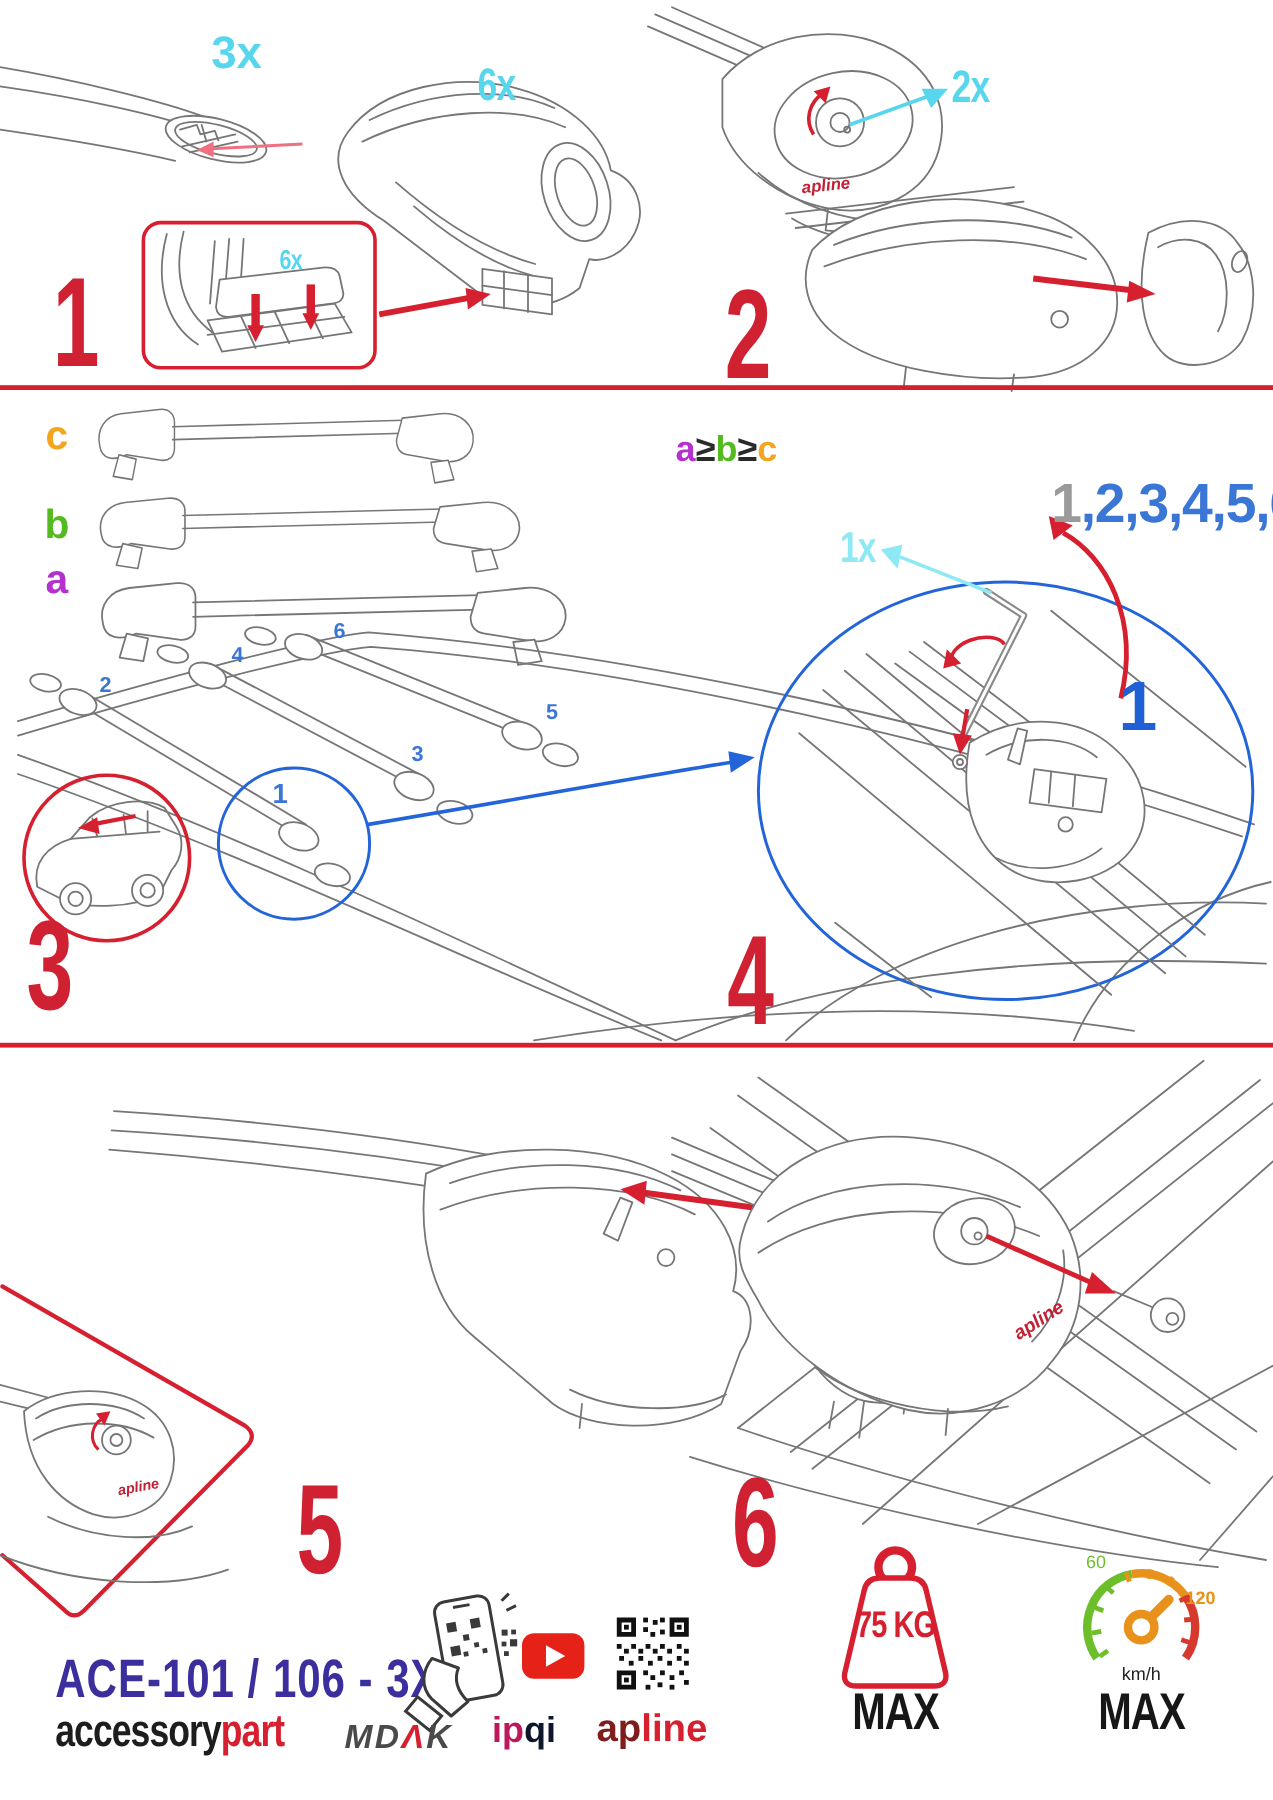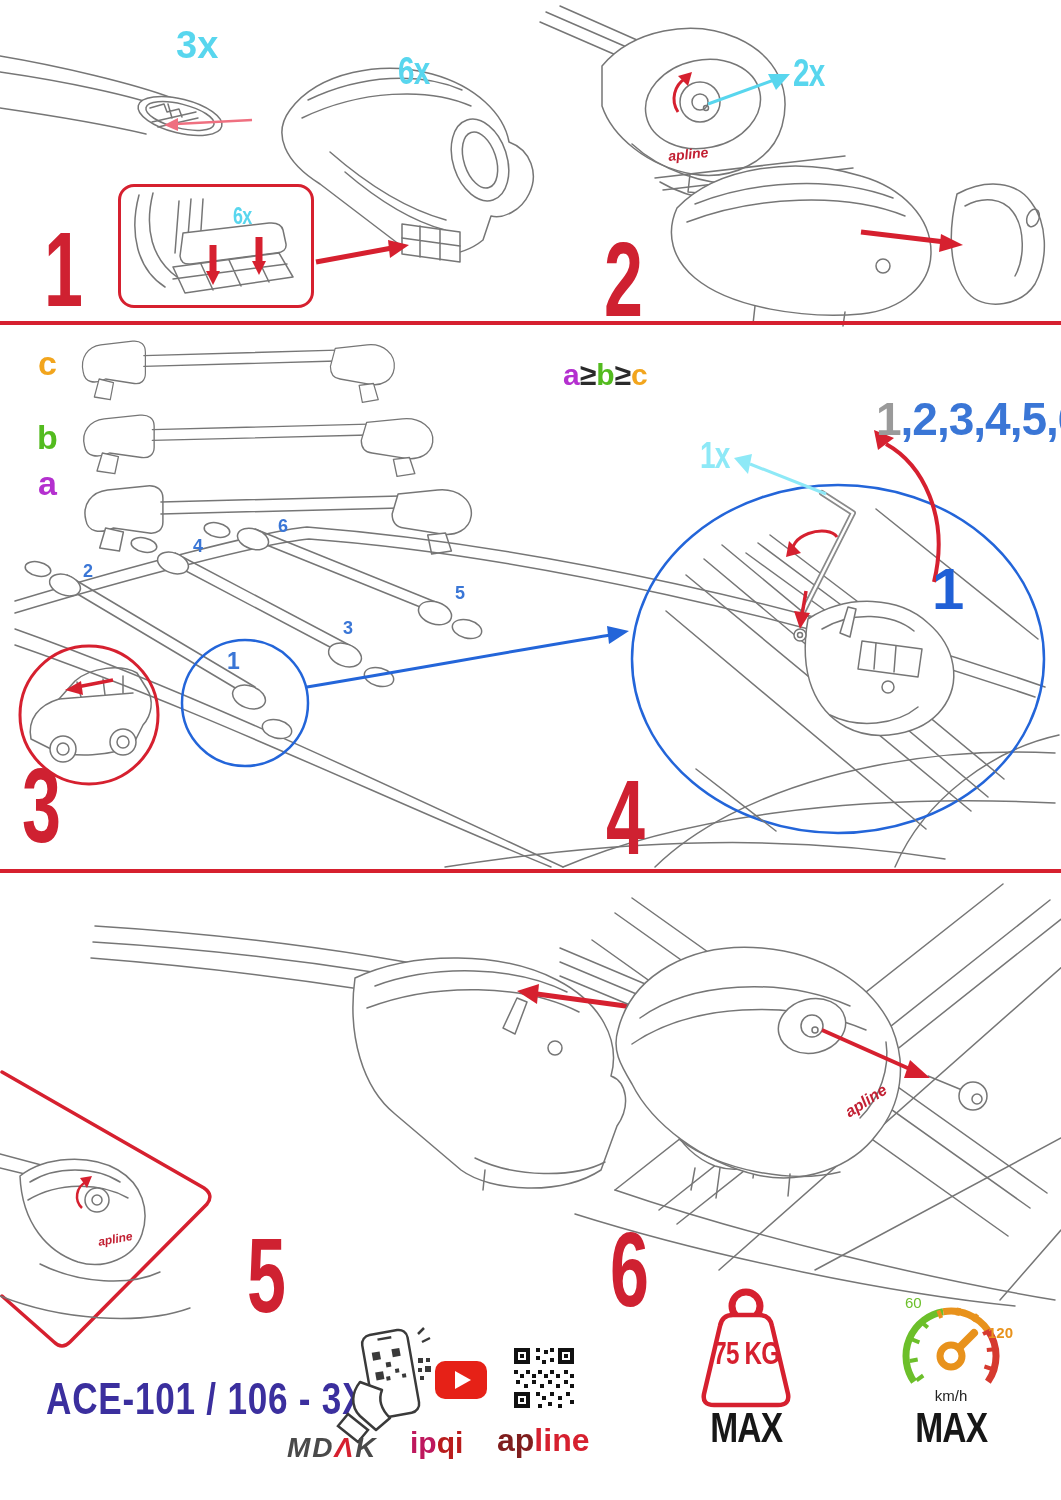--- a/index.html
+++ b/index.html
@@ -318,20 +318,23 @@
     <path d="M262,152 L352,192" stroke="#d6202f" stroke-width="4" fill="none"></path>
     <polygon points="370,200 350,182 344,200" fill="#d6202f"></polygon>
   </svg>
   <span class="brand-r" style="left:843px;top:1092px;font-size:16px;transform:rotate(-33deg);font-style:italic;">apline</span>
 
   <div class="num" style="left:610px;top:1216px">6</div>
 
   <div class="t" style="left:46px;top:1376px;font-size:45px;color:#3b2f9e;">
     <span class="cond" style="letter-spacing:1px">ACE-101 / 106 - 3X</span>
   </div>
+  <div class="t" style="left:46px;top:1424px;font-size:38px;">
+    <span class="cond"><span style="color:#1d1d1d">accessory</span><span style="color:#d6202f">part</span></span>
+  </div>
 
   <svg style="left:340px;top:1324px" width="94" height="108" viewBox="0 0 94 108">
     <g transform="rotate(-10 50 52)">
       <rect x="28" y="8" width="46" height="84" rx="9" fill="#fff" stroke="#3a3a3a" stroke-width="2.5"></rect>
       <path d="M44,14 L58,14" stroke="#3a3a3a" stroke-width="2.5"></path>
       <g fill="#3a3a3a">
         <rect x="36" y="26" width="8" height="8"></rect>
           <rect x="56" y="26" width="8" height="8"></rect>
         <rect x="36" y="46" width="8" height="8"></rect>
           <rect x="48" y="38" width="5" height="5"></rect>
@@ -353,21 +356,21 @@
   </svg>
   <div class="t" style="left:287px;top:1434px;font-size:28px;font-weight:bold;letter-spacing:2px;font-style:italic;">
     <span style="color:#4a4a4a">MD</span><span style="color:#d6202f">Λ</span><span style="color:#4a4a4a">K</span>
   </div>
 
   <svg style="left:435px;top:1361px" width="52" height="38" viewBox="0 0 52 38">
     <rect x="0" y="0" width="52" height="38" rx="10" fill="#e62117"></rect>
     <polygon points="20,10 36,19 20,28" fill="#ffffff"></polygon>
   </svg>
   <div class="t" style="left:410px;top:1428px;font-size:30px;font-weight:bold;">
-    <span style="color:#be185d">ip</span><span style="color:#b91c1c">qi</span>
+    <span style="color:#be185d">ip</span><span style="color:#0f172a">qi</span>
   </div>
 
   <svg style="left:512px;top:1346px" width="64" height="64" viewBox="0 0 64 64">
     <rect width="64" height="64" fill="#fff"></rect>
     <g fill="#111">
       <path d="M2,2 h16 v16 h-16 z M6,6 v8 h8 v-8 z" fill-rule="evenodd"></path>
       <path d="M46,2 h16 v16 h-16 z M50,6 v8 h8 v-8 z" fill-rule="evenodd"></path>
       <path d="M2,46 h16 v16 h-16 z M6,50 v8 h8 v-8 z" fill-rule="evenodd"></path>
       <rect x="8" y="8" width="4" height="4"></rect>
         <rect x="52" y="8" width="4" height="4"></rect>

